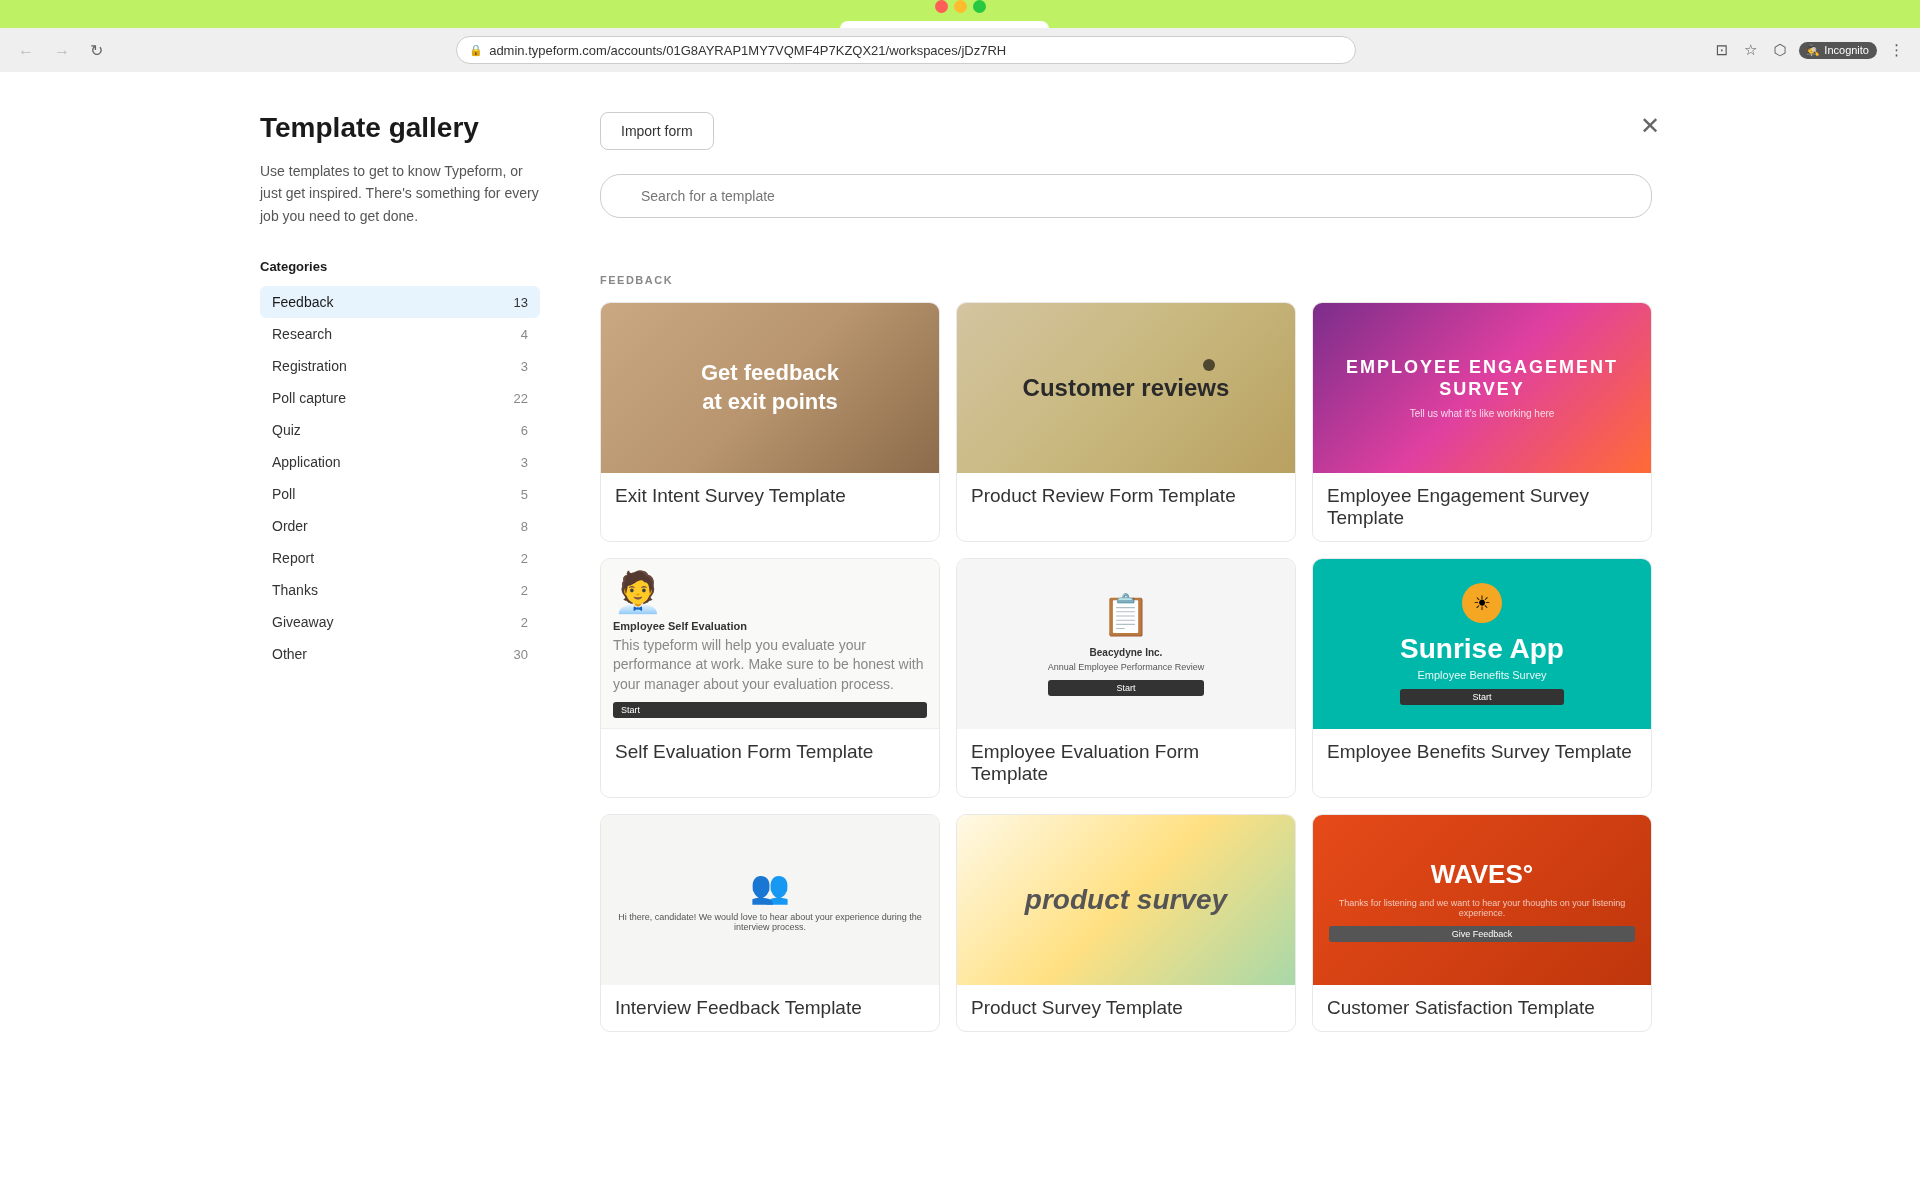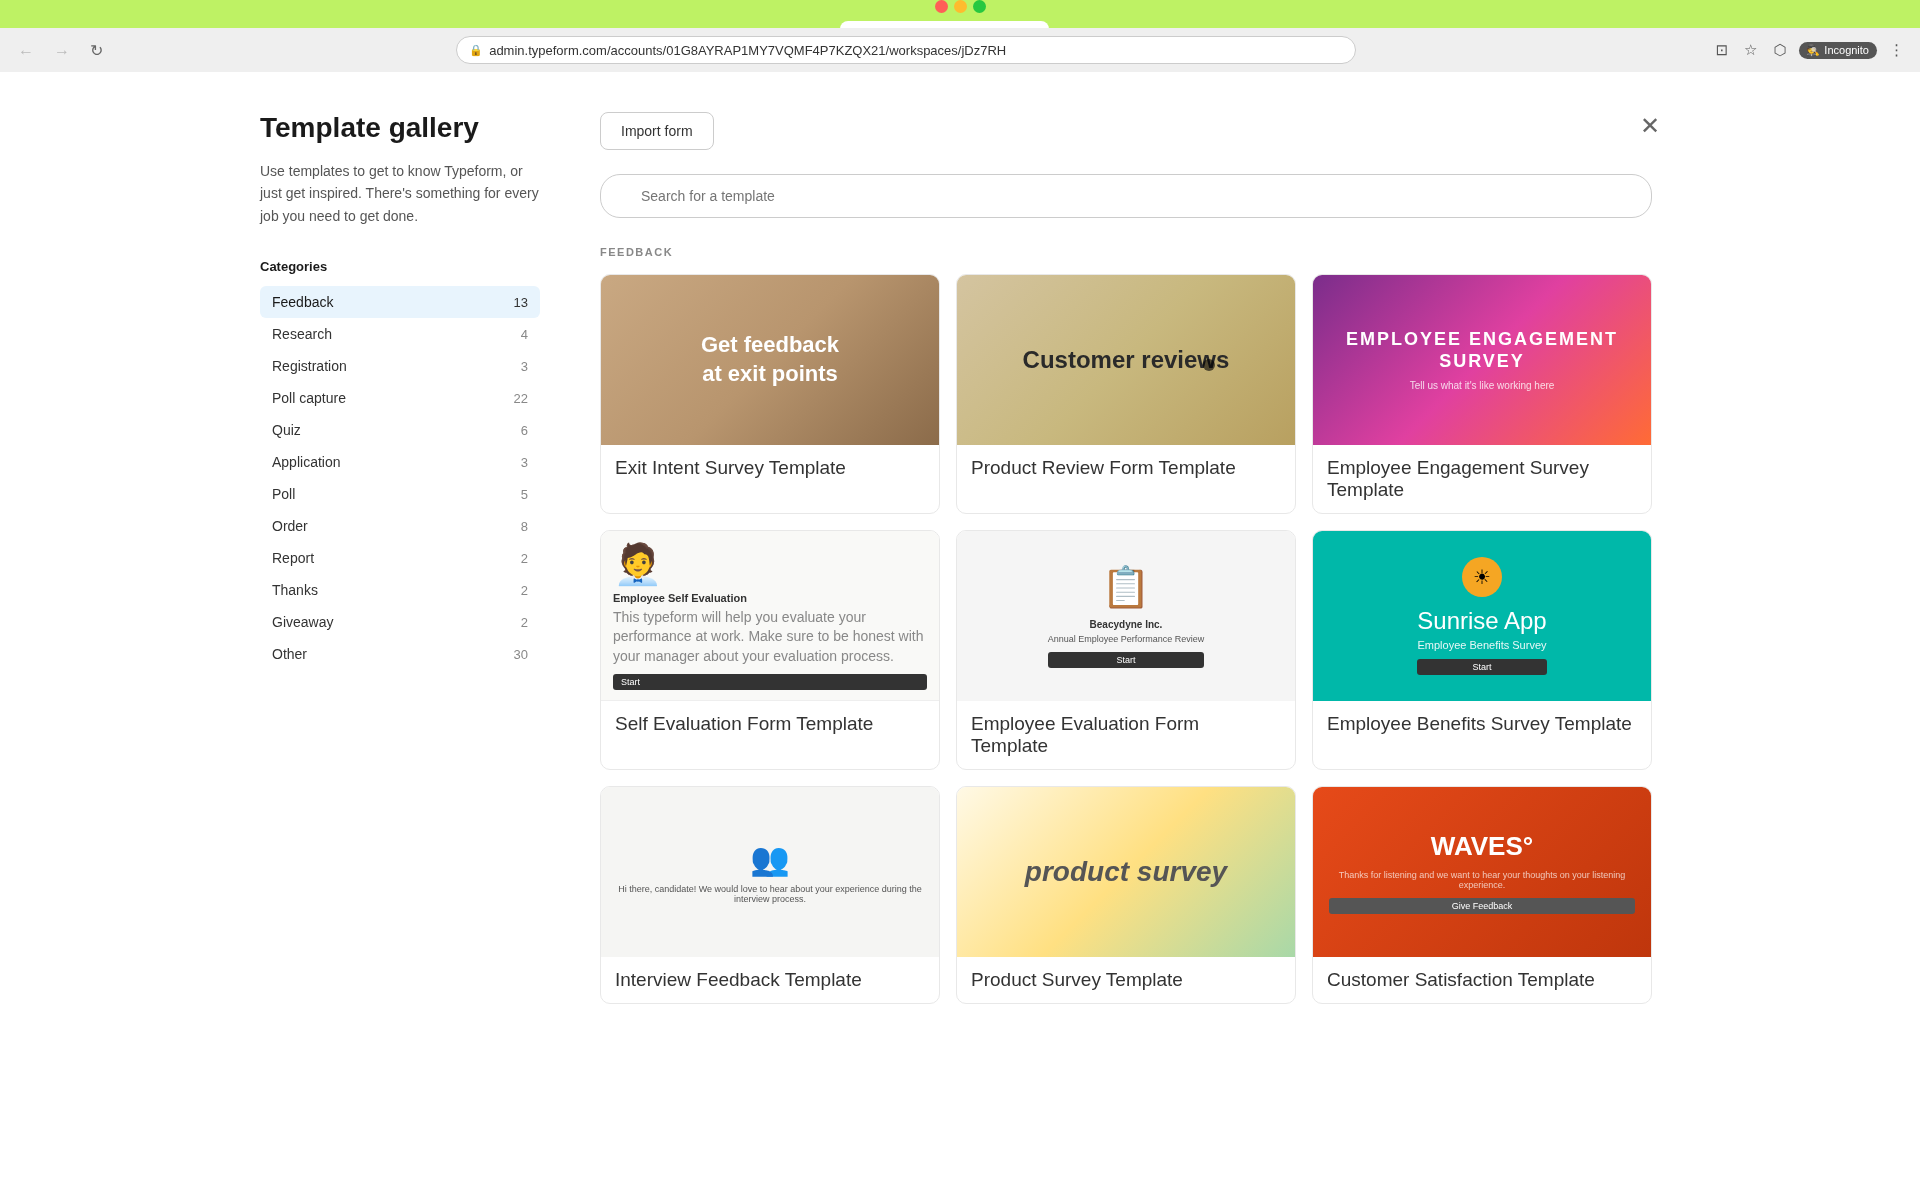--- a/index.html
+++ b/index.html
@@ -40,21 +40,21 @@
     .categories-title { font-size: 13px; font-weight: 700; color: #1a1a1a; margin-bottom: 12px; }
     .category-list { list-style: none; }
     .category-item { display: flex; align-items: center; justify-content: space-between; padding: 8px 12px; border-radius: 6px; cursor: pointer; font-size: 14px; color: #333; }
     .category-item.active { background: #e8f4fd; color: #1a1a1a; font-weight: 500; }
     .category-count { font-size: 13px; color: #888; }
     .category-item.active .category-count { color: #333; }
 
     
     .right-panel { flex: 1; overflow-y: auto; padding-right: 8px; }
     .import-btn { background: white; border: 1.5px solid #ccc; color: #333; padding: 10px 20px; border-radius: 8px; font-size: 14px; cursor: pointer; font-weight: 500; margin-bottom: 24px; }
-    .search-box { width: 100%; height: 44px; border: 1.5px solid #ccc; border-radius: 20px; padding: 0 16px 0 40px; font-size: 14px; color: #555; background: white; position: relative; }
+    .search-box { width: 100%; height: 44px; border: 1.5px solid #ccc; border-radius: 20px; padding: 0 16px 0 40px; font-size: 14px; color: #555; background: white; position: relative; margin-bottom: 28px; }
     .search-wrapper { position: relative; margin-bottom: 28px; }
     .search-icon-pos { position: absolute; left: 14px; top: 50%; transform: translateY(-50%); color: #aaa; font-size: 15px; }
     .section-label { font-size: 11px; font-weight: 700; letter-spacing: 1.5px; color: #888; margin-bottom: 16px; text-transform: uppercase; }
     .templates-grid { display: grid; grid-template-columns: repeat(3, 1fr); gap: 16px; }
     .template-card { border-radius: 10px; overflow: hidden; cursor: pointer; border: 1px solid #e8e8e8; }
     .template-thumbnail { height: 170px; display: flex; align-items: center; justify-content: center; position: relative; overflow: hidden; }
     .template-card-title { font-size: 19px; color: #333; padding: 12px 14px; font-weight: 400; }
 
     
     .thumb-exit { background: linear-gradient(135deg, #c9a882 0%, #b8956e 50%, #8b6b4a 100%); }
@@ -62,21 +62,21 @@
     .thumb-customer { background: linear-gradient(135deg, #d4c4a0 0%, #c8b87e 50%, #b8a060 100%); }
     .thumb-customer-text { font-size: 24px; font-weight: 700; color: #2a2a2a; text-align: center; }
     .thumb-employee-eng { background: linear-gradient(135deg, #7b2d8b 0%, #e040a0 50%, #ff6b35 100%); }
     .thumb-employee-eng-inner { padding: 16px; text-align: center; }
     .thumb-employee-eng-title { font-size: 18px; font-weight: 900; color: white; letter-spacing: 2px; line-height: 1.2; text-transform: uppercase; }
     .thumb-employee-eng-sub { font-size: 10px; color: rgba(255,255,255,0.8); margin-top: 8px; }
     .thumb-self-eval { background: #f9f9f7; border-bottom: 1px solid #eee; }
     .thumb-self-eval-inner { padding: 12px; font-size: 9px; color: #555; }
     .thumb-emp-eval { background: #f5f5f5; }
     .thumb-benefits { background: #00b8a9; }
-    .thumb-benefits-text { color: white; font-size: 24px; font-weight: 400; text-align: center; }
+    .thumb-benefits-text { color: white; font-size: 28px; font-weight: 700; text-align: center; }
     .thumb-interview { background: #f5f5f3; }
     .thumb-product-survey { background: linear-gradient(135deg, #fff9e6 0%, #ffe082 50%, #a8d8a8 100%); }
     .thumb-product-survey-text { font-size: 28px; font-weight: 900; color: #555; text-align: center; font-style: italic; }
     .thumb-waves { background: linear-gradient(135deg, #e64a19 0%, #bf360c 100%); }
     .thumb-waves-text { font-size: 26px; font-weight: 900; color: white; text-align: center; }
     .self-eval-figure { font-size: 40px; }
     .emp-eval-icon { font-size: 40px; color: #4caf50; }
 
     .start-btn-mini { background: #333; color: white; font-size: 9px; padding: 3px 8px; border-radius: 3px; margin-top: 8px; }
 

